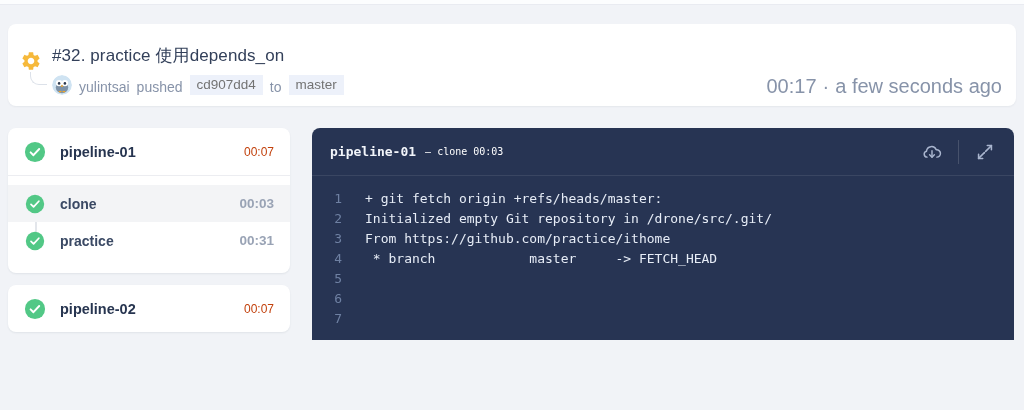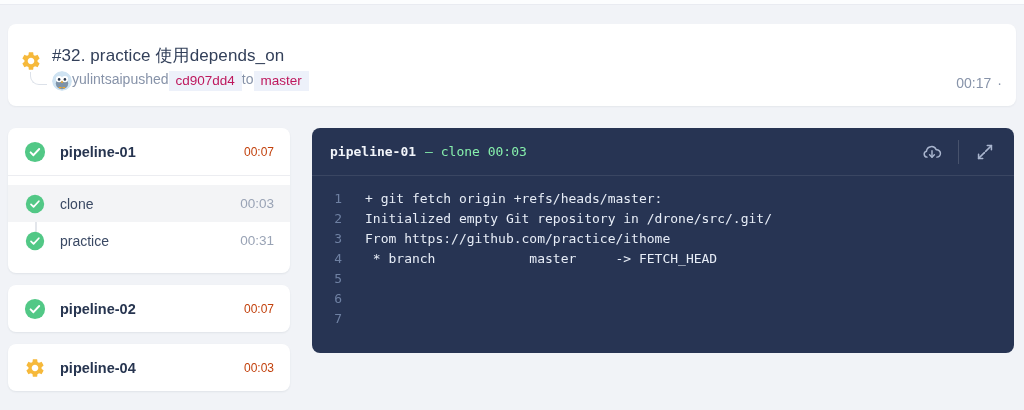--- a/index.html
+++ b/index.html
@@ -1,18 +1,18 @@
 <!DOCTYPE html>
 <html><head>
 <meta charset="utf-8">
 <style>
   * { margin:0; padding:0; box-sizing:border-box; }
   html,body { background:#f1f3f7; }
   #app {
-    position:relative; width:1024px; height:410px;
+    position:relative; width:1024px; height:340px;
     background:#f1f3f7; overflow:hidden;
     font-family:"Liberation Sans", sans-serif;
     -webkit-font-smoothing:antialiased;
   }
   .top-strip {
     position:absolute; top:0; left:0; right:0; height:5px;
     background:#fcfdfe; border-bottom:1px solid #e9ebf1;
   }
 
   
@@ -27,31 +27,31 @@
     position:absolute; left:44px; top:20px;
     font-size:17px; color:#33405a; font-weight:500; letter-spacing:.1px;
   }
   .connector {
     position:absolute; left:22px; top:48px; width:17px; height:13px;
     border-left:1.5px solid #dce1e9; border-bottom:1.5px solid #dce1e9;
     border-bottom-left-radius:9px;
   }
   .subrow {
     position:absolute; left:44px; top:47px; height:24px;
-    display:flex; align-items:flex-start; 
+    display:flex; align-items:flex-end; gap:7px;
     font-size:14px; color:#8793a9;
   }
   .avatar { width:20px; height:20px; border-radius:50%; overflow:hidden; flex:none; }
   .avatar svg { display:block; width:20px; height:20px; }
   .badge {
-    background:#edf1fa; color:#be185d; border-radius:0;
+    background:#edf1fa; color:#737373; border-radius:0;
     padding:2px 7px 3px; font-size:13.5px; cursor:pointer;
   }
   .meta {
-    position:absolute; right:14px; top:51px; font-size:14px; color:#8793a9;
+    position:absolute; right:14px; top:51px; font-size:20px; color:#8793a9;
     display:flex; gap:6px; align-items:center;text-align:right;
   }
 
   
   .sidebar { position:absolute; left:8px; top:128px; width:282px; }
   .card {
     background:#fff; border-radius:8px; margin-bottom:12px;
     box-shadow:0 1px 2px rgba(30,45,70,0.08); overflow:hidden;
   }
   .group-header {
@@ -61,21 +61,21 @@
   .g-icon svg { display:block; width:22px; height:22px; }
   .g-name { margin-left:14px; font-size:14.5px; font-weight:700; color:#273550; }
   .g-time { margin-left:auto; font-size:12px; color:#c2410c; }
   .steps { border-top:1px solid #ecedf1; padding:9px 0 14px; position:relative; }
   .step-line {
     position:absolute; left:27px; top:28px; width:2px; height:37px;
     background:#e3e6eb; z-index:0;
   }
   .step {
     position:relative; display:flex; align-items:center; height:37px;
-    padding:0 16px; cursor:pointer; z-index:1;
+    padding:0 16px; cursor:pointer; z-index:1;font-weight:bold;
   }
   .step.selected { background:#f3f4f6; }
   .s-icon { width:20px; height:20px; margin-left:1px; flex:none; position:relative; z-index:1; }
   .s-icon svg { display:block; width:20px; height:20px; }
   .s-name { margin-left:15px; font-size:14px; color:#3a4964; }
   .s-time { margin-left:auto; font-size:13.5px; color:#99a3b5; }
 
   
   .console {
     position:absolute; left:312px; top:128px; width:702px; height:225px;
@@ -83,22 +83,22 @@
   }
   .console-header {
     display:flex; align-items:center; height:48px; padding:0 18px;
     border-bottom:1px solid rgba(255,255,255,0.09);
   }
   .console-title {
     font-family:"DejaVu Sans Mono", monospace; font-weight:700;
     font-size:13px; color:#f2f5fa;
   }
   .console-sub {
-    font-family:"DejaVu Sans Mono", monospace; font-size:13px;
-    color:#86efac; margin-left:9px;
+    font-family:"DejaVu Sans Mono", monospace; font-size:10px;
+    color:#ffffff; margin-left:9px;
   }
   .console-actions { margin-left:auto; display:flex; align-items:center; gap:15px; }
   .action-btn { width:22px; height:22px; cursor:pointer; }
   .action-btn svg { display:block; width:100%; height:100%; }
   .vdivider { width:1px; height:24px; background:rgba(255,255,255,0.15); }
   .console-body {
     padding:13px 18px; font-family:"DejaVu Sans Mono", monospace;
     font-size:13px; line-height:20px;
   }
   .log-line { display:flex; }
@@ -134,20 +134,21 @@
       </span>
       <span>yulintsai</span>
       <span>pushed</span>
       <span class="badge">cd907dd4</span>
       <span>to</span>
       <span class="badge">master</span>
     </div>
     <div class="meta">
       <span>00:17</span>
       <span>·</span>
+      <span>a few seconds ago</span>
     </div>
   </div>
 
   <div class="sidebar">
 
     <div class="card">
       <div class="group-header">
         <span class="g-icon">
           <svg viewBox="0 0 24 24">
               <circle cx="12" cy="12" r="11" fill="#52c886"></circle>

